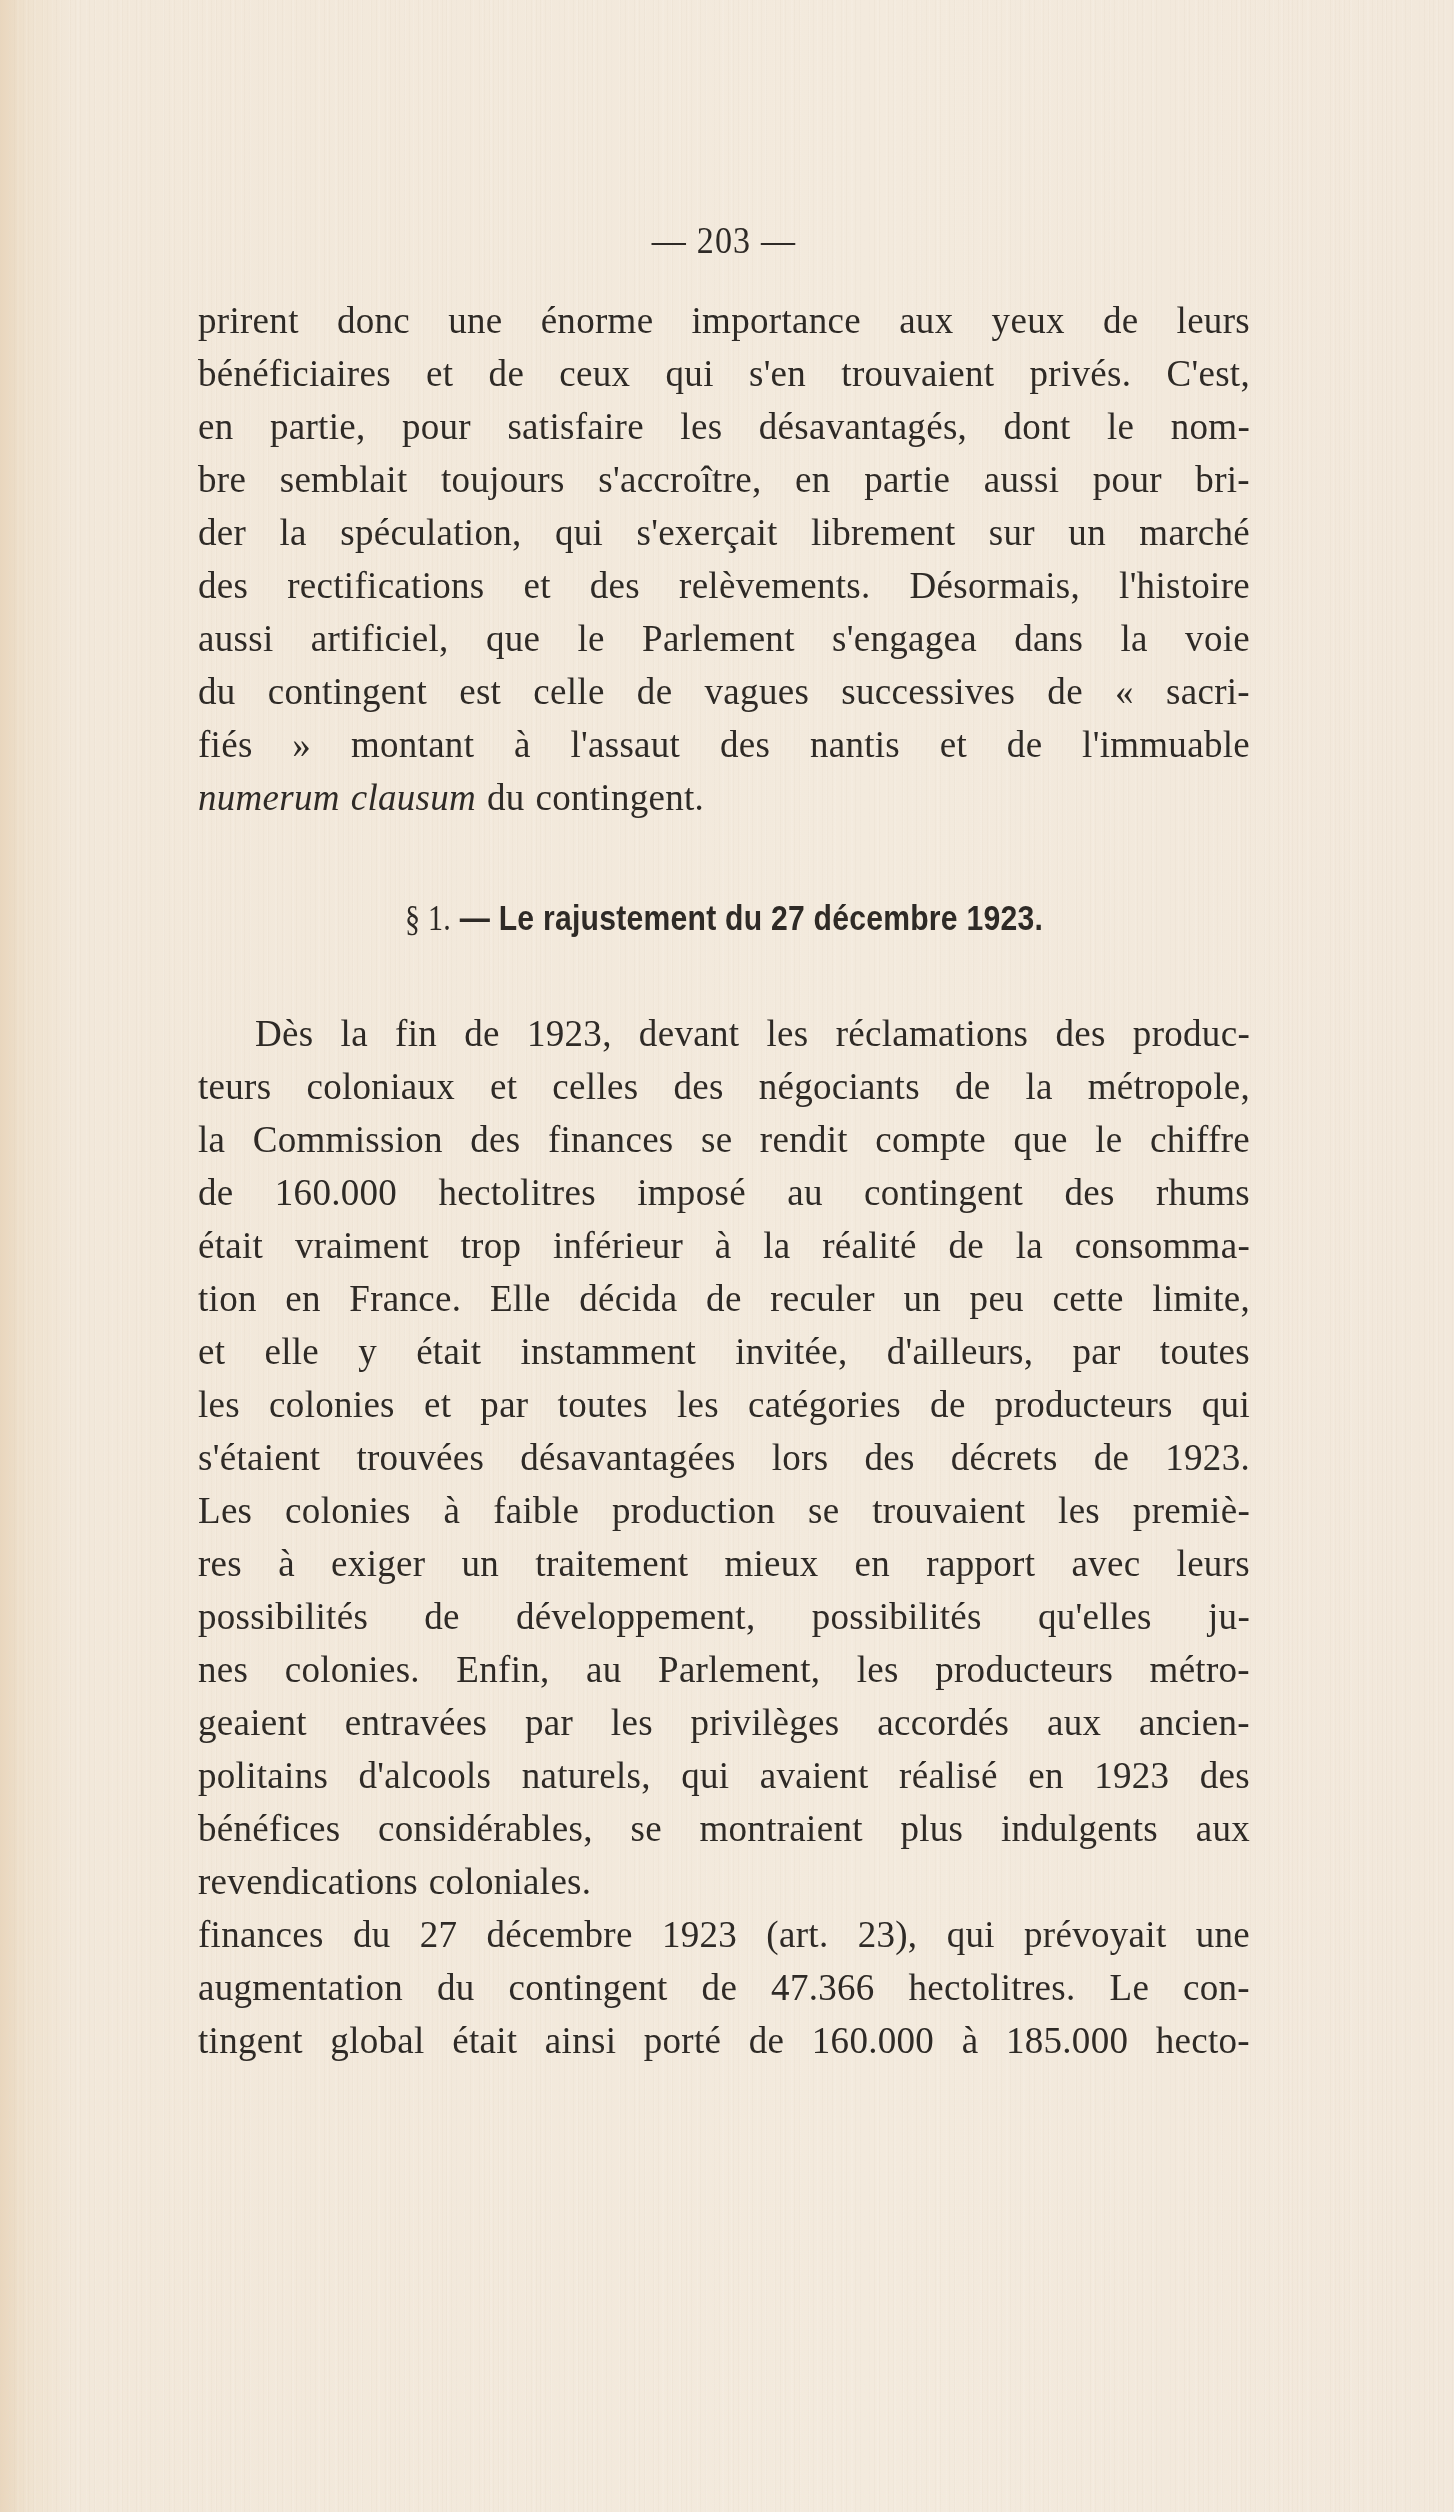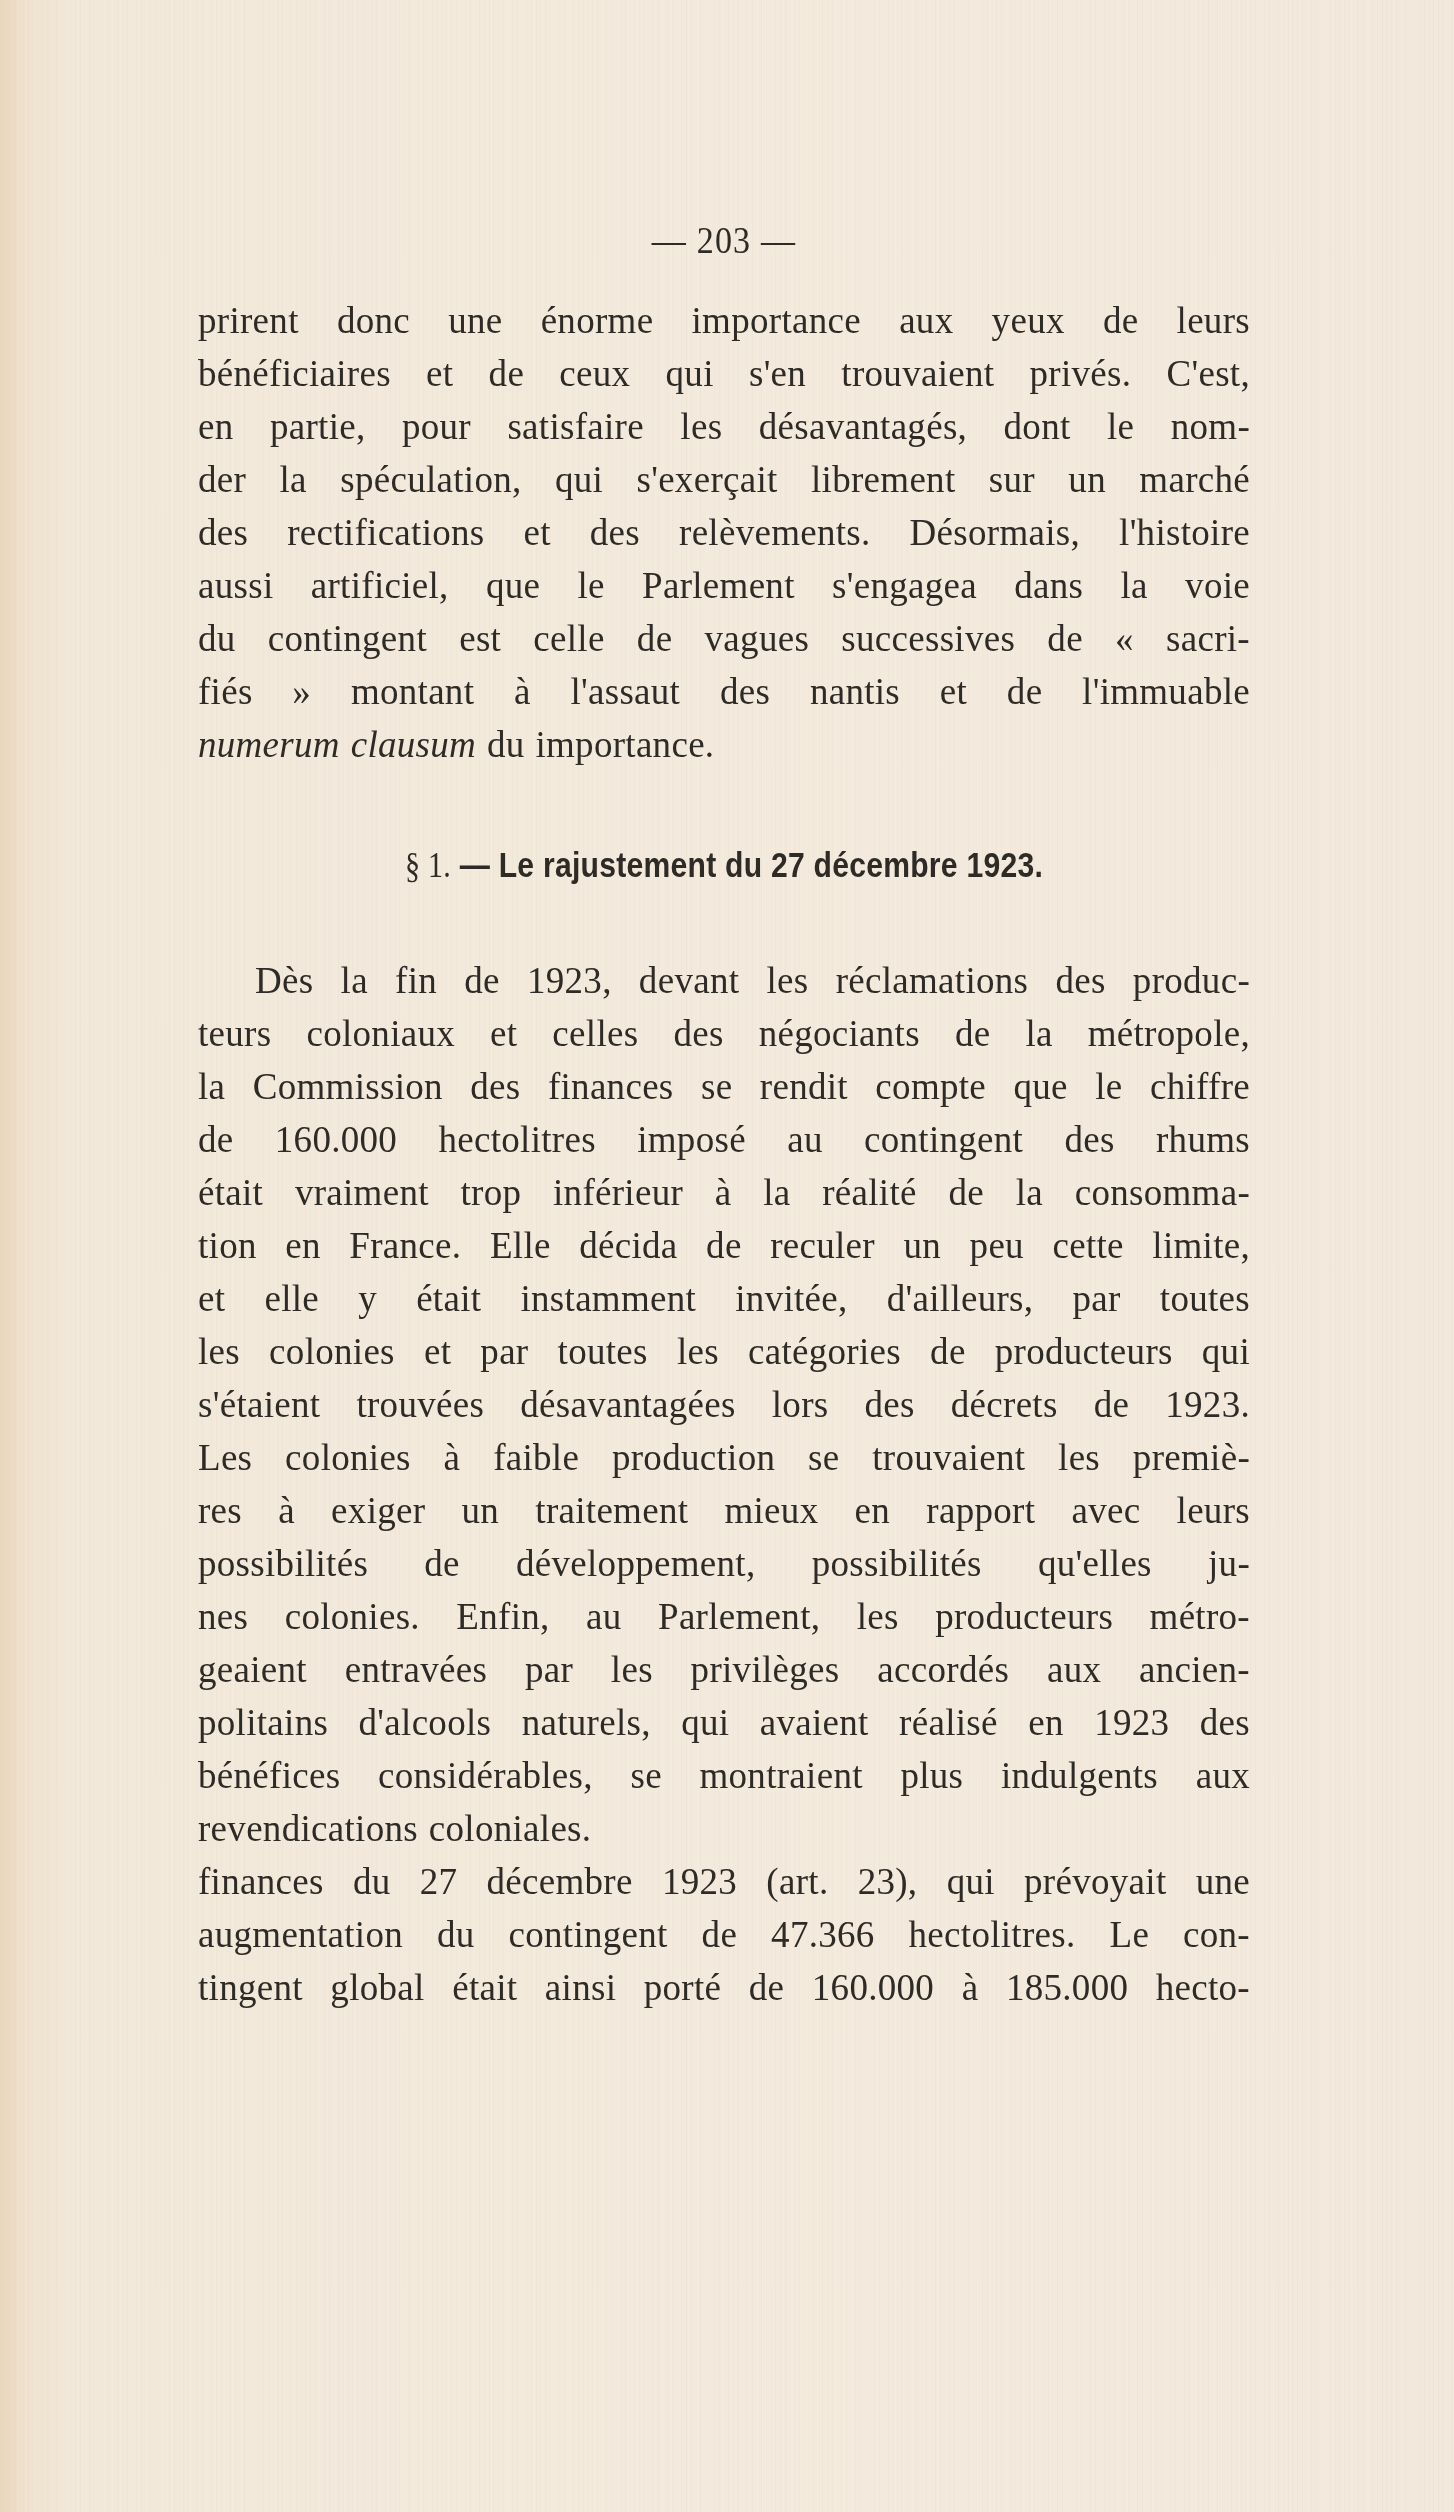--- a/index.html
+++ b/index.html
@@ -81,26 +81,27 @@
 <div class="paper-grain"></div>
 
 <div class="page">
 
   <div class="page-number">— 203 —</div>
 
   <div class="text-block">
     <span class="line">prirent donc une énorme importance aux yeux de leurs</span>
     <span class="line">bénéficiaires et de ceux qui s'en trouvaient privés. C'est,</span>
     <span class="line">en partie, pour satisfaire les désavantagés, dont le nom-</span>
+    <span class="line">bre semblait toujours s'accroître, en partie aussi pour bri-</span>
     <span class="line">der la spéculation, qui s'exerçait librement sur un marché</span>
     <span class="line">des rectifications et des relèvements. Désormais, l'histoire</span>
     <span class="line">aussi artificiel, que le Parlement s'engagea dans la voie</span>
     <span class="line">du contingent est celle de vagues successives de « sacri-</span>
     <span class="line">fiés » montant à l'assaut des nantis et de l'immuable</span>
-    <span class="line last"><em>numerum clausum</em><span> du importance.</span></span>
+    <span class="line last"><em>numerum clausum</em><span> du contingent.</span></span>
   </div>
 
   <div class="section-heading">
     <span class="sign">§ 1.</span><span> — Le rajustement du 27 décembre 1923.</span>
   </div>
 
   <div class="text-block">
     <span class="line indent">Dès la fin de 1923, devant les réclamations des produc-</span>
     <span class="line">teurs coloniaux et celles des négociants de la métropole,</span>
     <span class="line">la Commission des finances se rendit compte que le chiffre</span>

